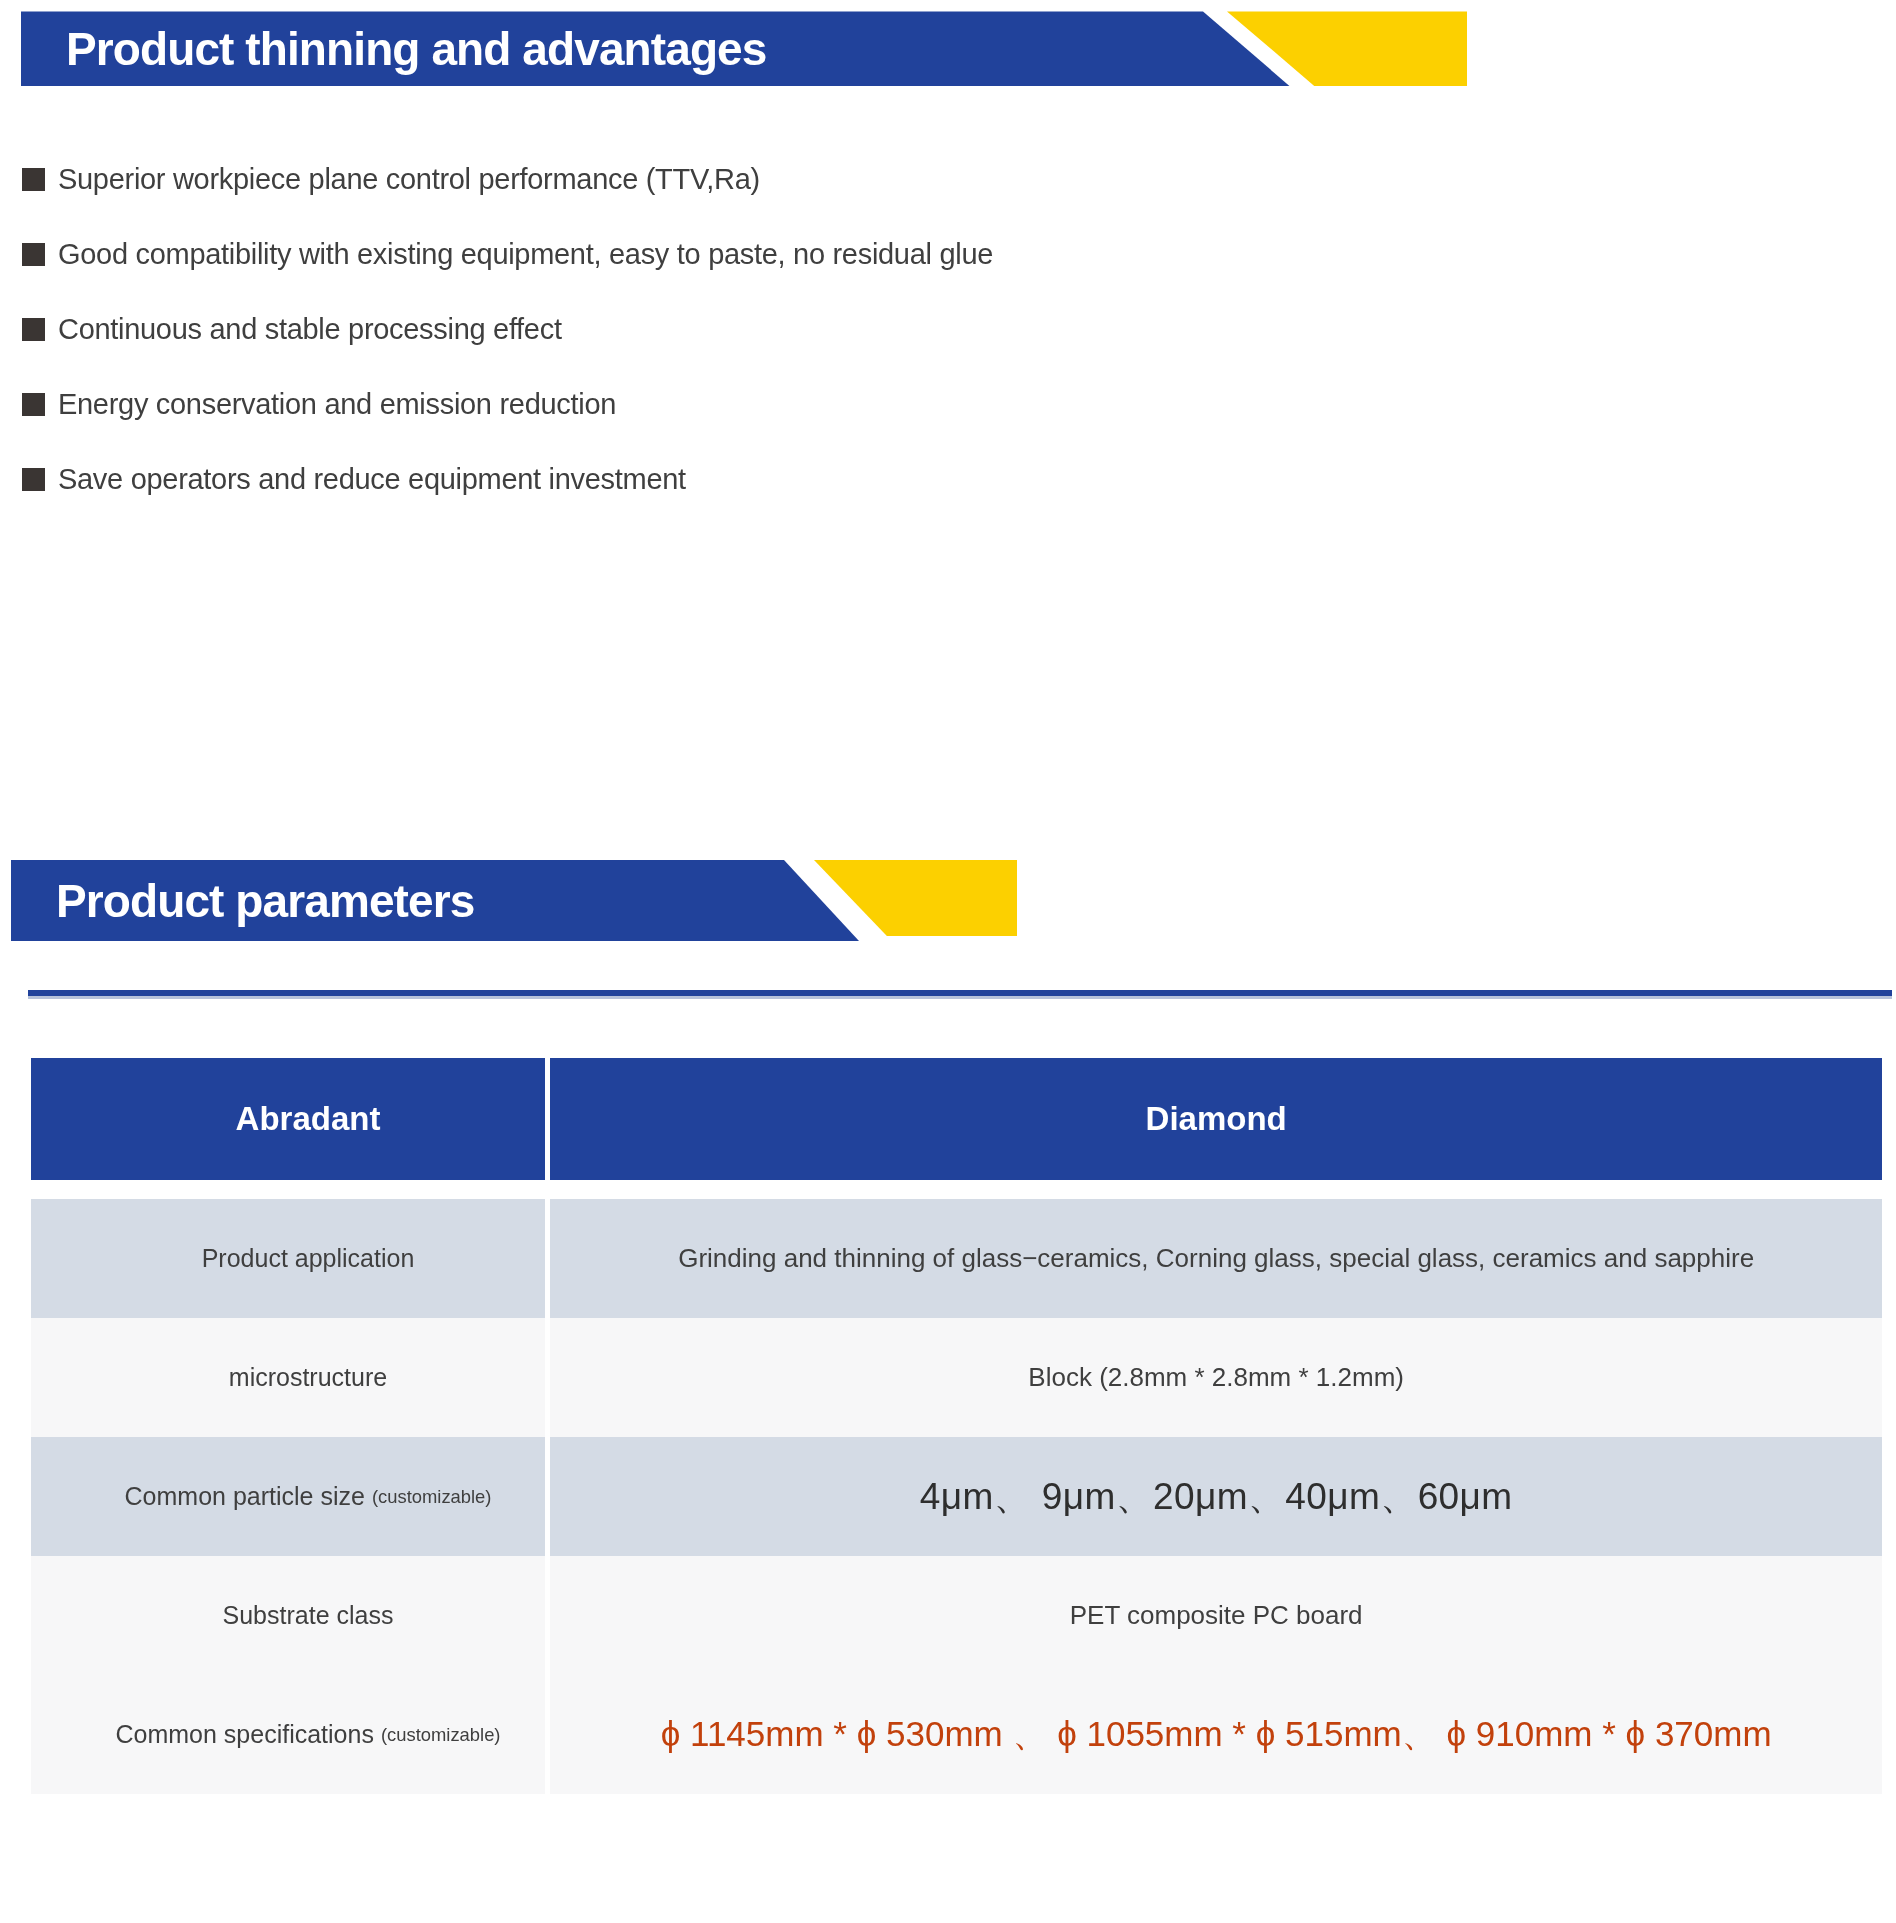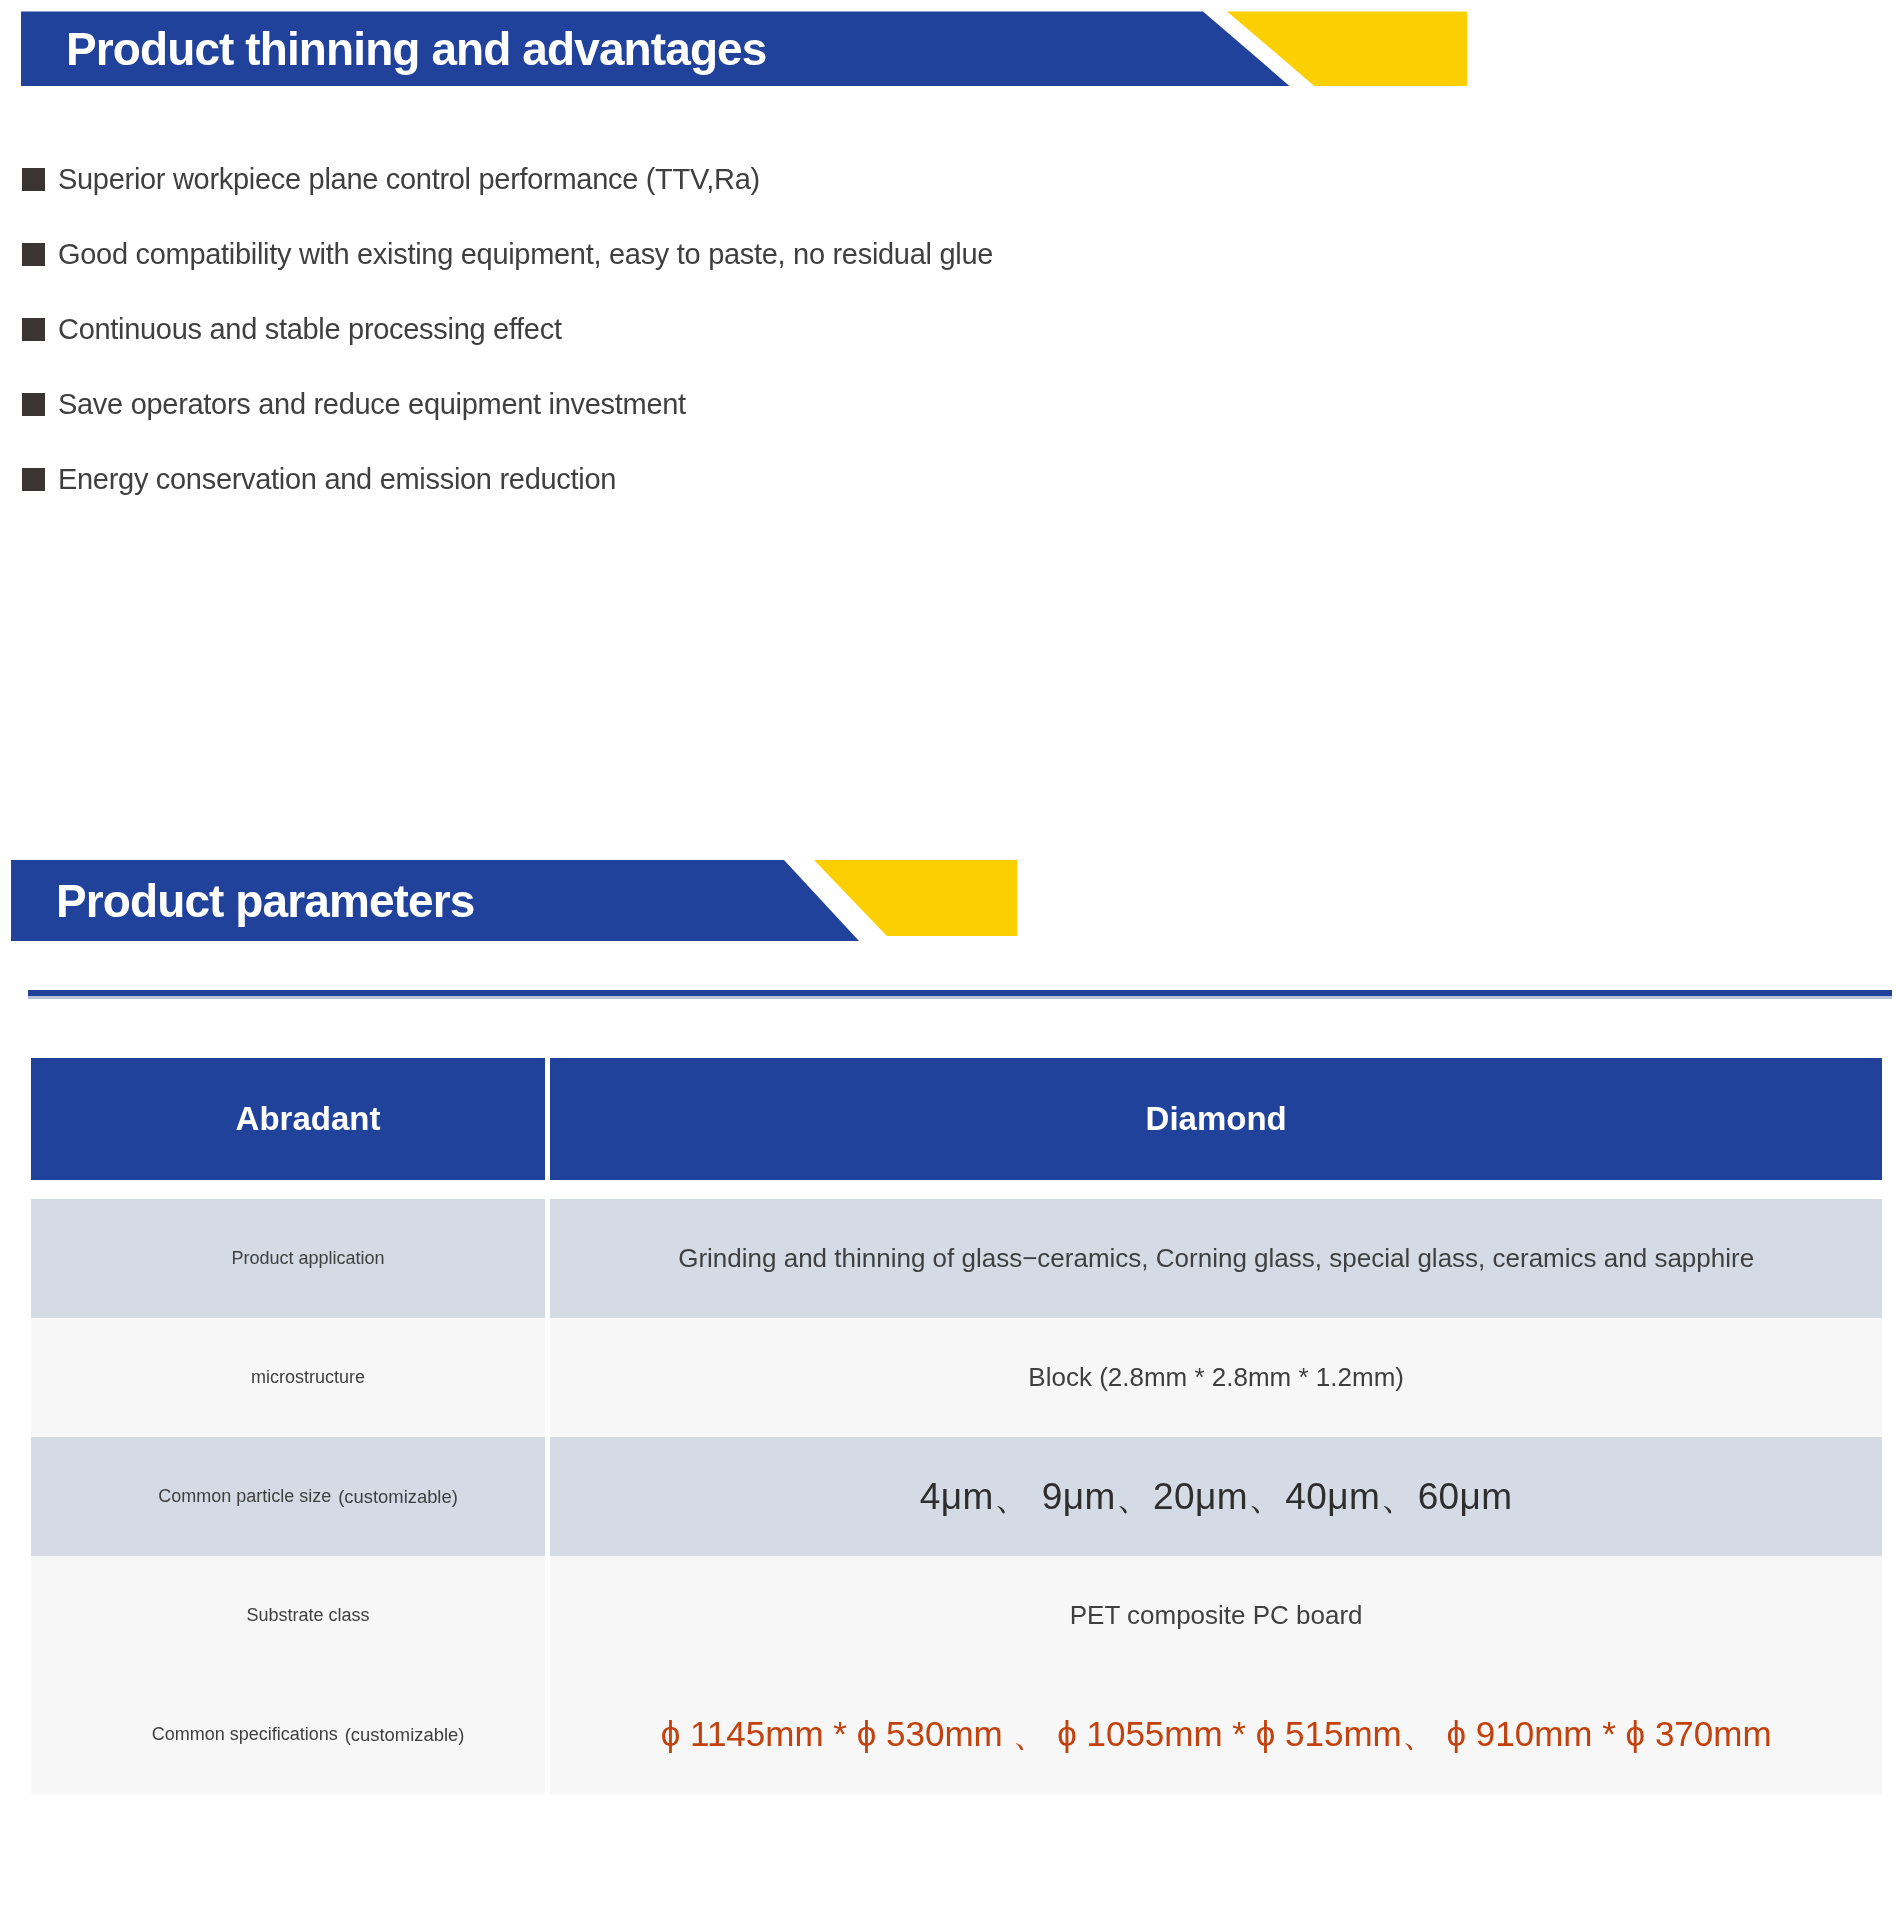--- a/index.html
+++ b/index.html
@@ -54,21 +54,21 @@
   .drow{height:119px;}
   .cell{
     display:flex;align-items:center;justify-content:center;
     text-align:center;
   }
   .col-label{width:474px;flex:0 0 auto;padding-left:40px;}
   .col-div{width:5.3px;flex:0 0 auto;background:#ffffff;}
   .col-value{flex:1 1 auto;}
   .shaded .cell{background:var(--row-shaded,#d4dbe5);}
   .plain .cell{background:var(--row-plain,#f7f7f8);}
-  .lbl{font-size:18px;}
+  .lbl{font-size:25px;}
   .lbl-suffix{font-size:18.4px;margin-left:7px;}
   .val{font-size:26px;}
   .val-lg{font-size:37px;color:#2e2e2e;letter-spacing:0.4px;}
   .val-spec{font-size:35px;color:#c2410c;}
 </style>
 </head>
 <body>
 
 <div class="banner-blue banner1">
   <div class="banner-title">Product thinning and advantages</div>
@@ -83,25 +83,25 @@
   <div class="adv-item">
     <span class="bullet-sq"></span>
     <span class="adv-text">Good compatibility with existing equipment, easy to paste, no residual glue</span>
   </div>
   <div class="adv-item">
     <span class="bullet-sq"></span>
     <span class="adv-text">Continuous and stable processing effect</span>
   </div>
   <div class="adv-item">
     <span class="bullet-sq"></span>
-    <span class="adv-text">Save operators and reduce equipment investment</span>
+    <span class="adv-text">Energy conservation and emission reduction</span>
   </div>
   <div class="adv-item">
     <span class="bullet-sq"></span>
-    <span class="adv-text">Energy conservation and emission reduction</span>
+    <span class="adv-text">Save operators and reduce equipment investment</span>
   </div>
 </div>
 
 <div class="banner-blue banner2">
   <div class="banner-title">Product parameters</div>
 </div>
 <div class="accent accent2"></div>
 
 <div class="rule"></div>
 

